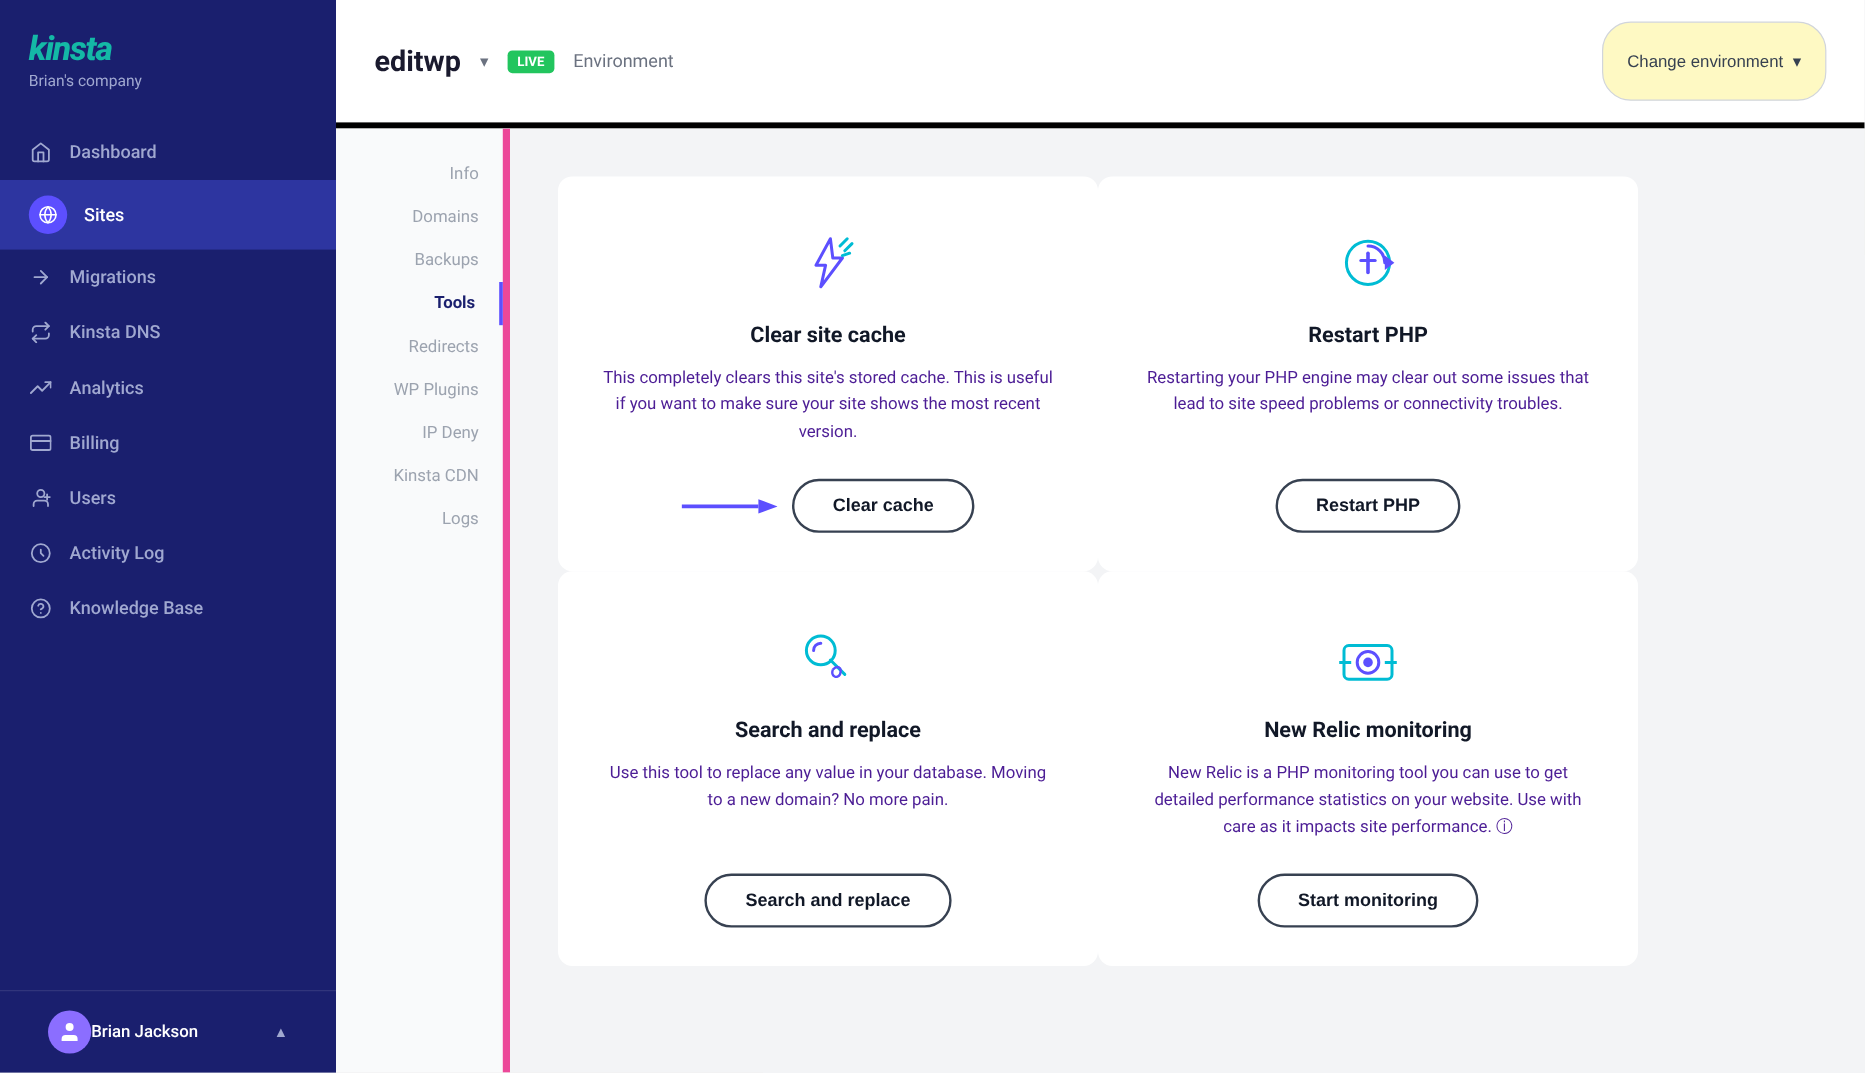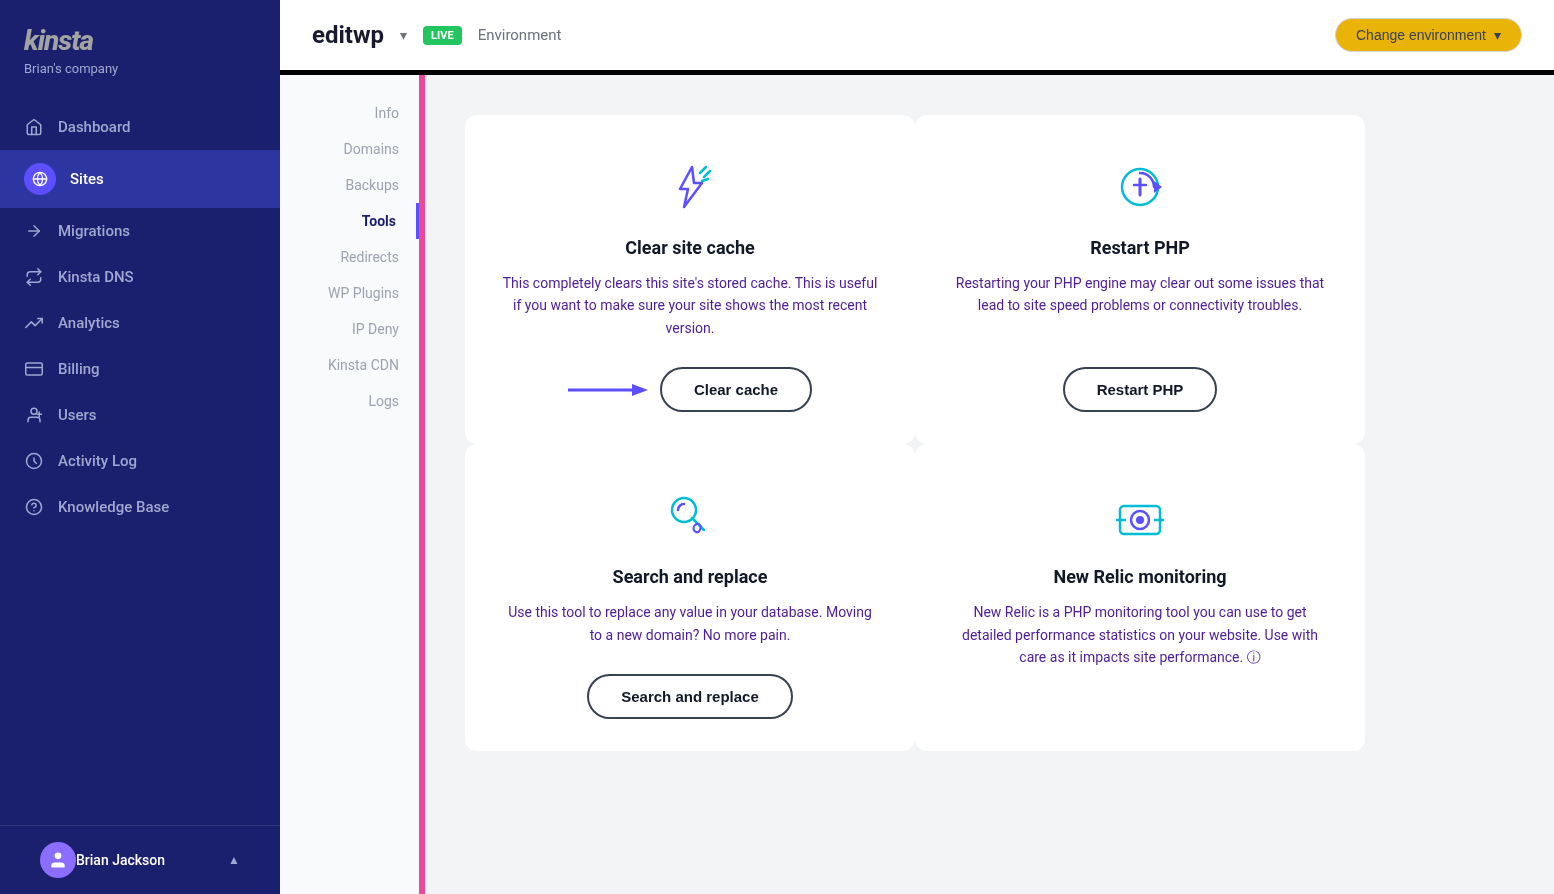--- a/index.html
+++ b/index.html
@@ -14,21 +14,21 @@
       flex-direction: column;
       flex-shrink: 0;
     }
     .sidebar-header {
       padding: 24px 24px 8px;
     }
     .kinsta-logo {
       font-size: 28px;
       font-weight: 800;
       letter-spacing: -1px;
-      color: #a3a3a3;
+      color: #14b8a6;
       font-style: italic;
     }
     .company-name {
       font-size: 13px;
       color: #a0a8d0;
       margin-top: 4px;
     }
     .sidebar-nav {
       margin-top: 20px;
       flex: 1;
@@ -114,22 +114,22 @@
       color: white;
       font-size: 11px;
       font-weight: 700;
       padding: 3px 8px;
       border-radius: 4px;
     }
     .environment-label { color: #6b7280; font-size: 15px; }
     .topbar-spacer { flex: 1; }
     .change-env-btn {
       border: 1.5px solid #d1d5db;
-      background: #eab308;
-      padding: 8px 20px;
+      background: #fef9c3;
+      padding: 24px 20px;
       border-radius: 24px;
       font-size: 14px;
       font-weight: 500;
       color: #374151;
       cursor: pointer;
       display: flex;
       align-items: center;
       gap: 8px;
     }
 
@@ -425,18 +425,19 @@
             <svg width="56" height="56" viewBox="0 0 56 56" fill="none">
               <rect x="8" y="18" width="40" height="28" rx="4" stroke="#00bcd4" stroke-width="2.5" fill="none"></rect>
               <ellipse cx="28" cy="32" rx="9" ry="9" stroke="#5c4fff" stroke-width="2.5" fill="none"></ellipse>
               <ellipse cx="28" cy="32" rx="4" ry="4" fill="#5c4fff"></ellipse>
               <line x1="4" y1="32" x2="14" y2="32" stroke="#00bcd4" stroke-width="2.5"></line>
               <line x1="42" y1="32" x2="52" y2="32" stroke="#00bcd4" stroke-width="2.5"></line>
             </svg>
           </div>
           <div class="tool-title">New Relic monitoring</div>
           <div class="tool-desc">New Relic is a PHP monitoring tool you can use to get detailed performance statistics on your website. Use with care as it impacts site performance. ⓘ</div>
+          <button class="tool-btn">Start monitoring</button>
         </div>
 
       </div>
     </div>
   </div>
 </div>
 
 </body></html>

